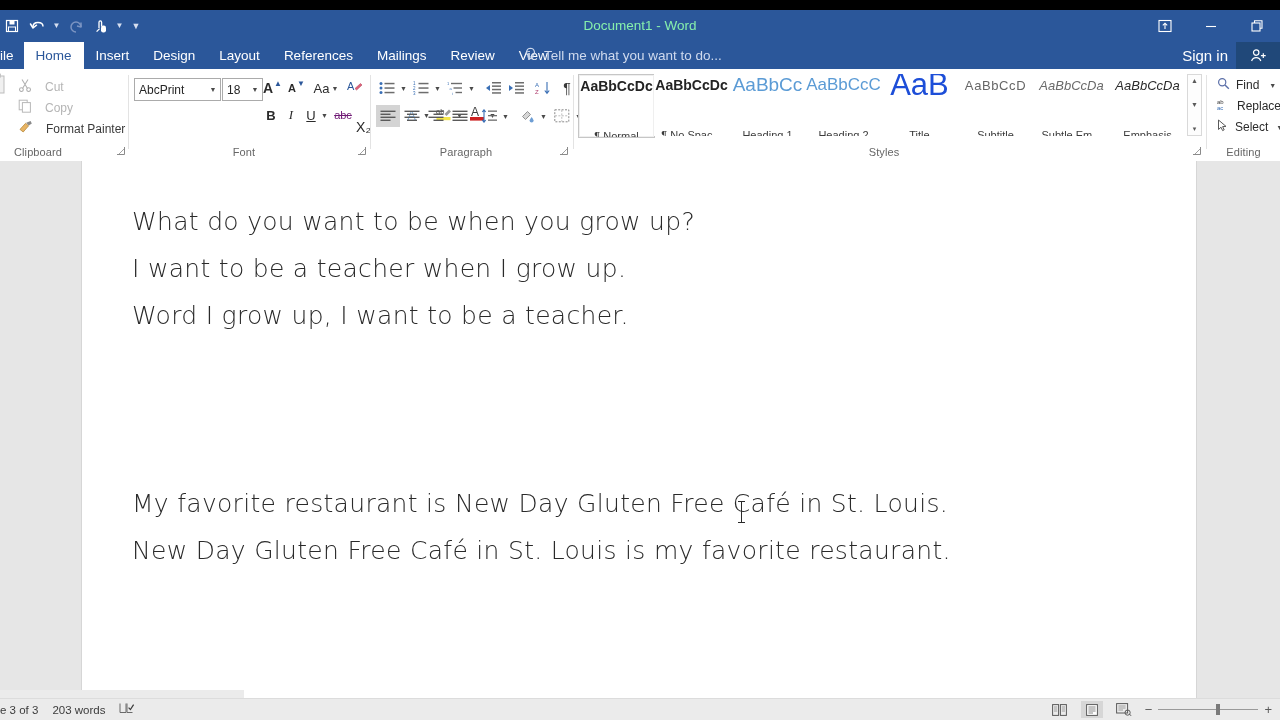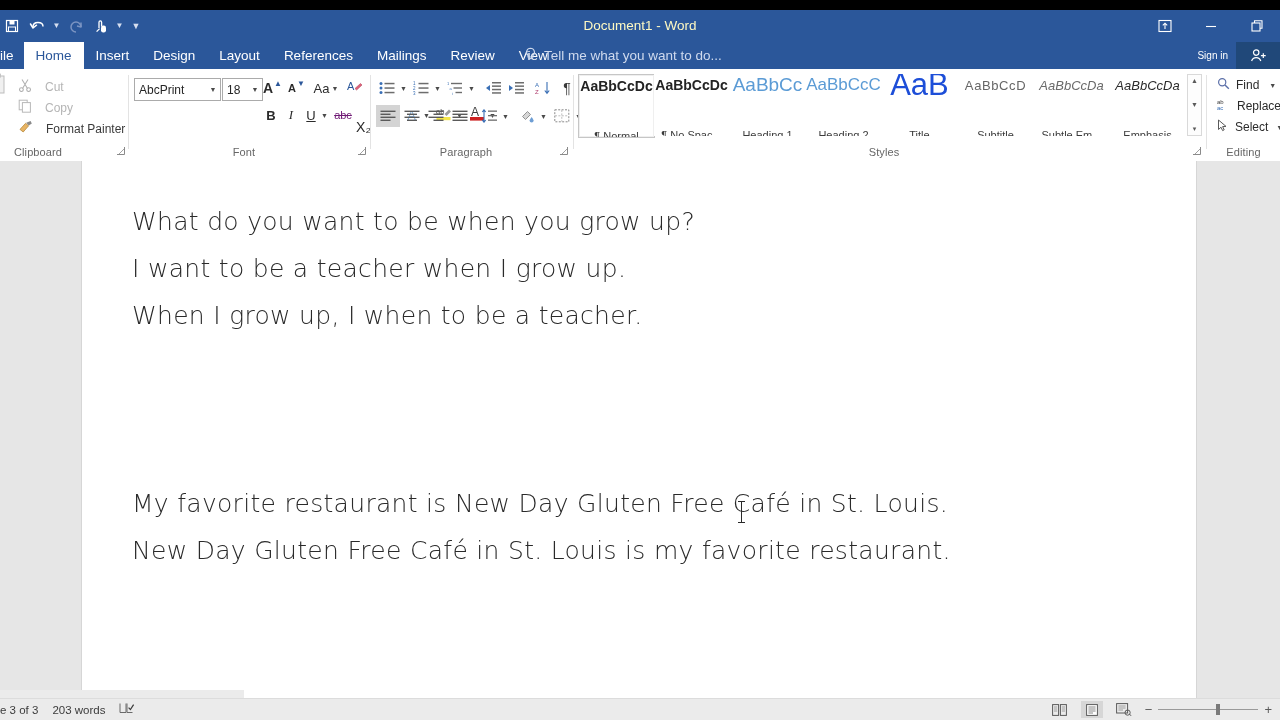--- a/index.html
+++ b/index.html
@@ -55,21 +55,21 @@
   .qat-btn.dim { color: #7b94c2; }
   .qat-save svg, .qat-btn svg { display: block; }
 
   .window-title {
     position: absolute;
     left: 0; top: 0;
     width: 1280px; height: 32px;
     line-height: 32px;
     text-align: center;
     font-size: 13.5px;
-    color: #fef9c3;
+    color: #86efac;
     pointer-events: none;
   }
   .win-controls {
     position: absolute;
     right: 0; top: 0;
     height: 32px;
     display: flex;
     align-items: center;
   }
   .win-btn {
@@ -118,21 +118,21 @@
     align-items: center;
     gap: 7px;
     color: #cfdaee;
     font-size: 13.5px;
   }
   .signin {
     position: absolute;
     right: 52px; top: 0;
     height: 27px;
     line-height: 27px;
-    font-size: 10px;
+    font-size: 15px;
     color: #ffffff;
   }
   .share-btn {
     position: absolute;
     right: 0px; top: 0;
     width: 44px; height: 27px;
     display: flex; align-items: center; justify-content: center;
     background: #204879;
     color: #ffffff;
   }
@@ -826,21 +826,21 @@
         <span style="font-size:7px;color:#4a4a4a;margin-left:2px;">▼</span>
       </div>
       <div class="group-label">Editing</div>
     </div>
   </div>
 
   <div class="docarea">
     <div class="page">
       <div class="doc-line" style="top:46px;">What do you want to be when you grow up?</div>
       <div class="doc-line" style="top:93px;">I want to be a teacher when I grow up.</div>
-      <div class="doc-line" style="top:140px;">When I grow up, I when to be a teacher.</div>
+      <div class="doc-line" style="top:140px;">Word I grow up, I want to be a teacher.</div>
       <div class="doc-line" style="top:328px;">My favorite restaurant is New Day Gluten Free Café in St. Louis.</div>
       <div class="doc-line" style="top:375px;">New Day Gluten Free Café in St. Louis is my favorite restaurant.</div>
       <div class="caret-ibeam" style="left:659px; top:340px;"></div>
     </div>
   </div>
 
   <div class="white-tab-notch"></div>
   <div class="statusbar">
     <div class="sb-left">
       <span>e 3 of 3</span>

